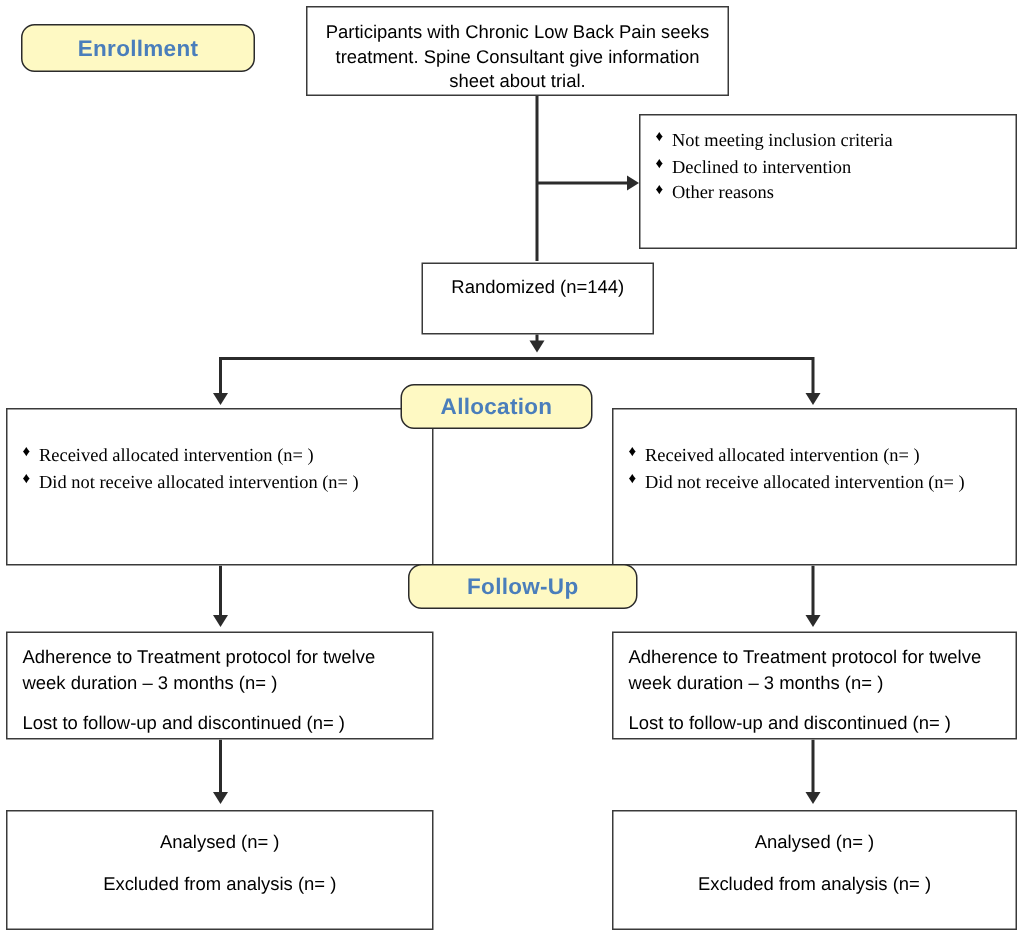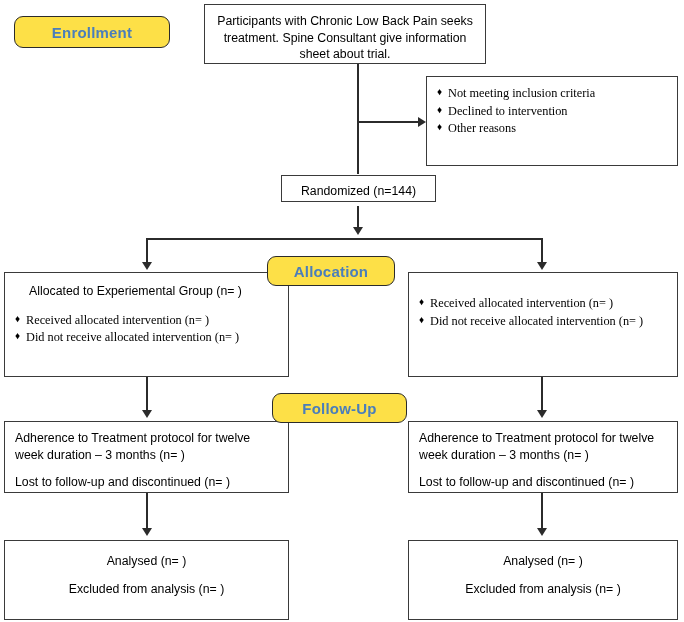--- a/index.html
+++ b/index.html
@@ -15,21 +15,21 @@
     width: 684px;
     height: 622px;
     background: #ffffff;
     overflow: hidden;
   }
 
   
   .pill {
     position: absolute;
     box-sizing: border-box;
-    background: #fde047;
+    background: #fef9c3;
     border: 1.6px solid #2b2b2b;
     border-radius: 9px;
     color: #4a7ebb;
     font-weight: bold;
     font-size: 15px;
     display: flex;
     align-items: center;
     justify-content: center;
     letter-spacing: 0.2px;
     z-index: 5;
@@ -127,42 +127,41 @@
         <span class="dia">♦</span>
         <span class="btxt">Declined to intervention</span>
       </div>
       <div class="bullet">
         <span class="dia">♦</span>
         <span class="btxt">Other reasons</span>
       </div>
     </div>
   </div>
 
-  <div class="box center" style="left:281px; top:175px; width:155px; height:27px;">
+  <div class="box center" style="left:281px; top:175px; width:155px; height:48px;">
     <div class="pad" style="padding-top:7px;">
       <div class="line-block">Randomized (n=144)</div>
     </div>
   </div>
 
   <div class="vline" style="left:357px; top:206px; height:23px;"></div>
   <div class="arrow-down" style="left:353px; top:227px;"></div>
 
   <div class="hline" style="left:146px; top:238px; width:396px;"></div>
   <div class="vline" style="left:146px; top:238px; height:26px;"></div>
   <div class="arrow-down" style="left:142px; top:262px;"></div>
   <div class="vline" style="left:541px; top:238px; height:26px;"></div>
   <div class="arrow-down" style="left:537px; top:262px;"></div>
 
   <div class="pill" style="left:267px; top:256px; width:128px; height:30px;">
     <span>Allocation</span>
   </div>
 
   <div class="box" style="left:4px; top:272px; width:285px; height:105px;">
     <div class="pad" style="padding:10px 10px;">
-      <div class="line-block" style="padding-left:14px;">Allocated to Experiemental Group  (n=  )</div>
       <div class="gap"></div>
       <div class="bullet">
         <span class="dia">♦</span>
         <span class="btxt">Received allocated intervention (n=  )</span>
       </div>
       <div class="bullet">
         <span class="dia">♦</span>
         <span class="btxt">Did not receive allocated intervention (n=  )</span>
       </div>
     </div>
@@ -180,21 +179,21 @@
         <span class="btxt">Did not receive allocated intervention (n=  )</span>
       </div>
     </div>
   </div>
 
   <div class="vline" style="left:146px; top:377px; height:35px;"></div>
   <div class="arrow-down" style="left:142px; top:410px;"></div>
   <div class="vline" style="left:541px; top:377px; height:35px;"></div>
   <div class="arrow-down" style="left:537px; top:410px;"></div>
 
-  <div class="pill" style="left:272px; top:393px; width:135px; height:30px;">
+  <div class="pill" style="left:272px; top:376px; width:153px; height:30px;">
     <span>Follow-Up</span>
   </div>
 
   <div class="box" style="left:4px; top:421px; width:285px; height:72px;">
     <div class="pad" style="padding:8px 10px;">
       <div class="line-block"> Adherence to Treatment protocol for twelve week duration – 3 months (n=  )</div>
       <div class="gap"></div>
       <div class="line-block">Lost to follow-up and discontinued (n=  )</div>
     </div>
   </div>

